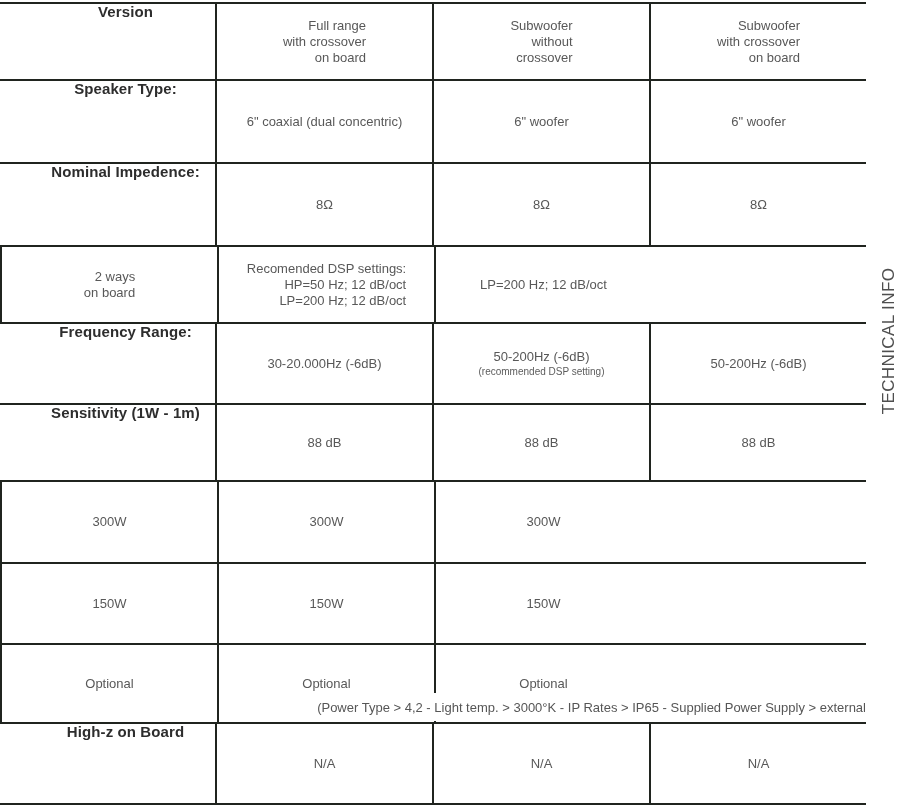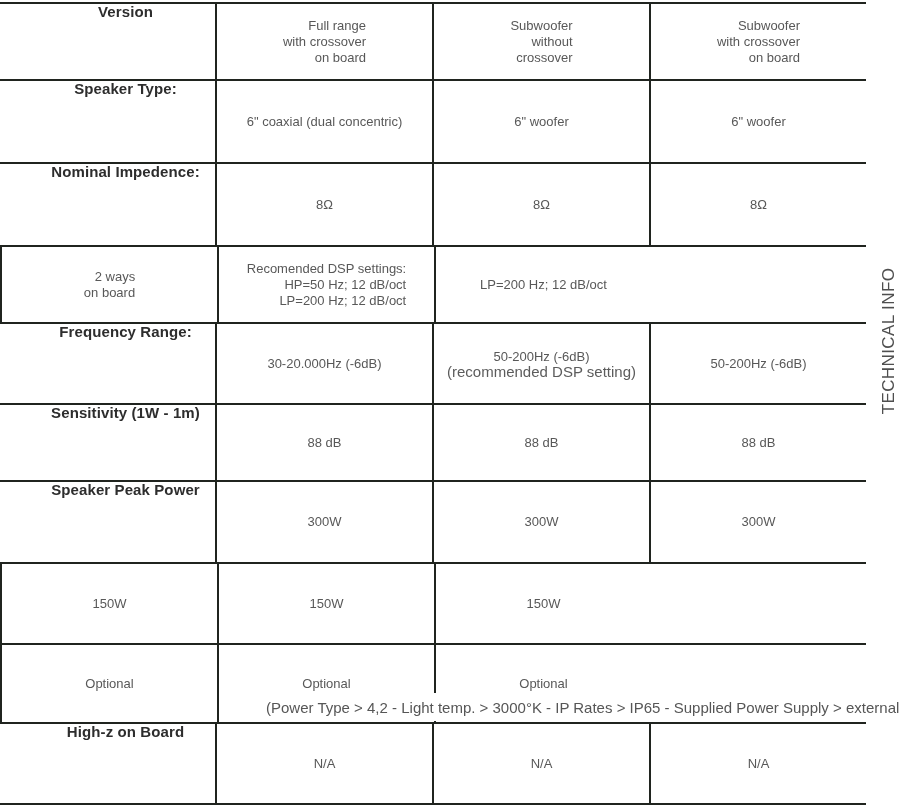--- a/index.html
+++ b/index.html
@@ -40,27 +40,27 @@
   }
   .label{
     width:215px;box-sizing:border-box;
     display:flex;align-items:center;justify-content:flex-start;
     text-align:left;padding-left:36px;
     font-size:15px;font-weight:700;color:var(--label);
     letter-spacing:.1px;
     white-space:normal;border-left:none;
   }
   .subnote{
-    font-size:15px;line-height:12px;color:#5c5c5c;margin-top:1px;
+    font-size:10px;line-height:12px;color:#5c5c5c;margin-top:1px;
   }
   .footnote{
     position:absolute;left:266px;top:693px;width:600px;height:28px;
     background:#ffffff;z-index:5;
-    display:flex;flex-direction:column;align-items:flex-start;justify-content:center;
-    text-align:center;font-size:15px;line-height:13px;color:#565656;
+    display:flex;flex-direction:column;align-items:flex-end;justify-content:center;
+    text-align:center;font-size:13px;line-height:13px;color:#565656;
     white-space:nowrap;
   }
   .vlabel{
     position:absolute;left:889px;top:341px;
     transform:translate(-50%,-50%) rotate(-90deg);
     font-size:17px;color:#4f4f4f;letter-spacing:.4px;white-space:nowrap;
   }
 </style>
 </head>
 <body>
@@ -116,21 +116,20 @@
     </div>
 
     <div class="row">
       <div class="cell label">Sensitivity (1W - 1m)</div>
       <div class="cell">88 dB</div>
       <div class="cell">88 dB</div>
       <div class="cell">88 dB</div>
     </div>
 
     <div class="row">
-      <div class="cell label">Speaker Peak Power</div>
       <div class="cell">300W</div>
       <div class="cell">300W</div>
       <div class="cell">300W</div>
     </div>
 
     <div class="row">
       <div class="cell">150W</div>
       <div class="cell">150W</div>
       <div class="cell">150W</div>
     </div>

